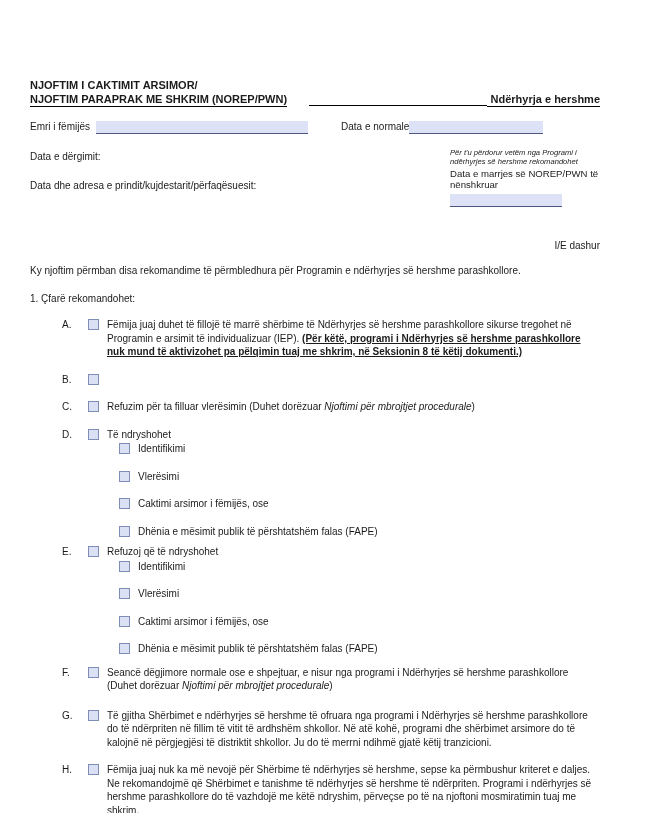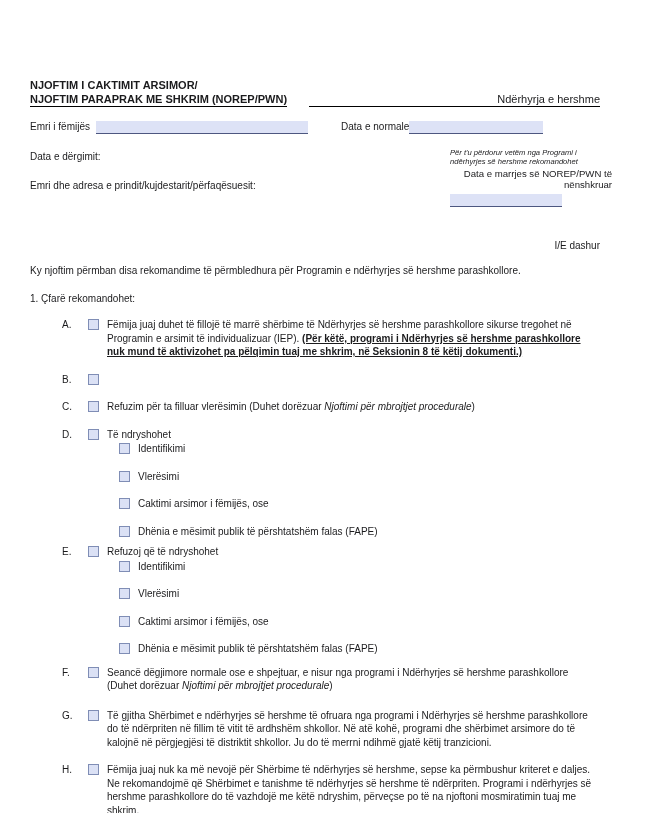--- a/index.html
+++ b/index.html
@@ -9,41 +9,41 @@
     width:648px; height:813px;
     margin:17px auto;
     background:#ffffff;
     color:#1b1b1d;
     font-family:"Liberation Sans", sans-serif;
     font-size:10px; line-height:13.5px;
     padding:62px 48px 0 30px;
     overflow:hidden;
   }
   .title1 { font-weight:bold; font-size:11px; line-height:13px; }
-  .title-row { display:flex; align-items:flex-end; font-size:11px; line-height:14px; }
+  .title-row { display:flex; align-items:flex-start; font-size:11px; line-height:14px; }
   .title2 { font-weight:bold; border-bottom:1.5px solid #000; }
   .title-fill { flex:1; border-bottom:1.5px solid #000; height:14px; margin-left:22px; }
-  .title-right { font-weight:normal; border-bottom:1.5px solid #000; padding-left:4px; }
+  .title-right { font-weight:bold; border-bottom:1.5px solid #000; padding-left:4px; }
 
   .name-row { display:flex; align-items:flex-end; margin-top:13px; }
   .fld {
     background:#dde2f6;
     border-bottom:1.2px solid #4d5780;
     height:13px;
   }
   .fld-name { width:212px; margin-left:6px; }
   .name-spacer { width:33px; }
   .fld-birth { width:134px; }
 
   .two-col { position:relative; height:76px; margin-top:16px; }
   .send-date-label { }
   .parent-label { margin-top:16px; }
   .office-box { position:absolute; top:-2px; right:-12px; width:162px; }
   .office-note { font-style:italic; font-size:7.6px; line-height:9.5px; }
-  .office-receipt { font-size:9.6px; line-height:11.5px; margin-top:1px;text-align:right; }
+  .office-receipt { font-size:9.6px; line-height:11.5px; margin-top:1px; }
   .fld-receipt { width:112px; margin-top:3px; }
 
   .greeting { margin-top:13px;text-align:right; }
   .intro { margin-top:12px; }
   .sec1 { margin-top:14px; }
 
   .list { margin-top:13px; }
   .item { display:flex; padding-left:32px; margin-bottom:14px; }
   .item-letter { width:26px; flex:none; }
   .cbx {
@@ -77,21 +77,21 @@
   <div class="name-row">
     <span>Emri i fëmijës</span>
     <span class="fld fld-name"></span>
     <span class="name-spacer"></span>
     <span>Data e normale</span>
     <span class="fld fld-birth"></span>
   </div>
 
   <div class="two-col">
     <div class="send-date-label">Data e dërgimit:</div>
-    <div class="parent-label">Emri dhe adresa e prindit/kujdestarit/përfaqësuesit:</div>
+    <div class="parent-label">Data dhe adresa e prindit/kujdestarit/përfaqësuesit:</div>
     <div class="office-box">
       <div class="office-note">Për t'u përdorur vetëm nga Programi i</div>
       <div class="office-note">ndërhyrjes së hershme rekomandohet</div>
       <div class="office-receipt">Data e marrjes së NOREP/PWN të nënshkruar</div>
       <div class="fld fld-receipt"></div>
     </div>
   </div>
 
   <div class="greeting">I/E dashur</div>
 

